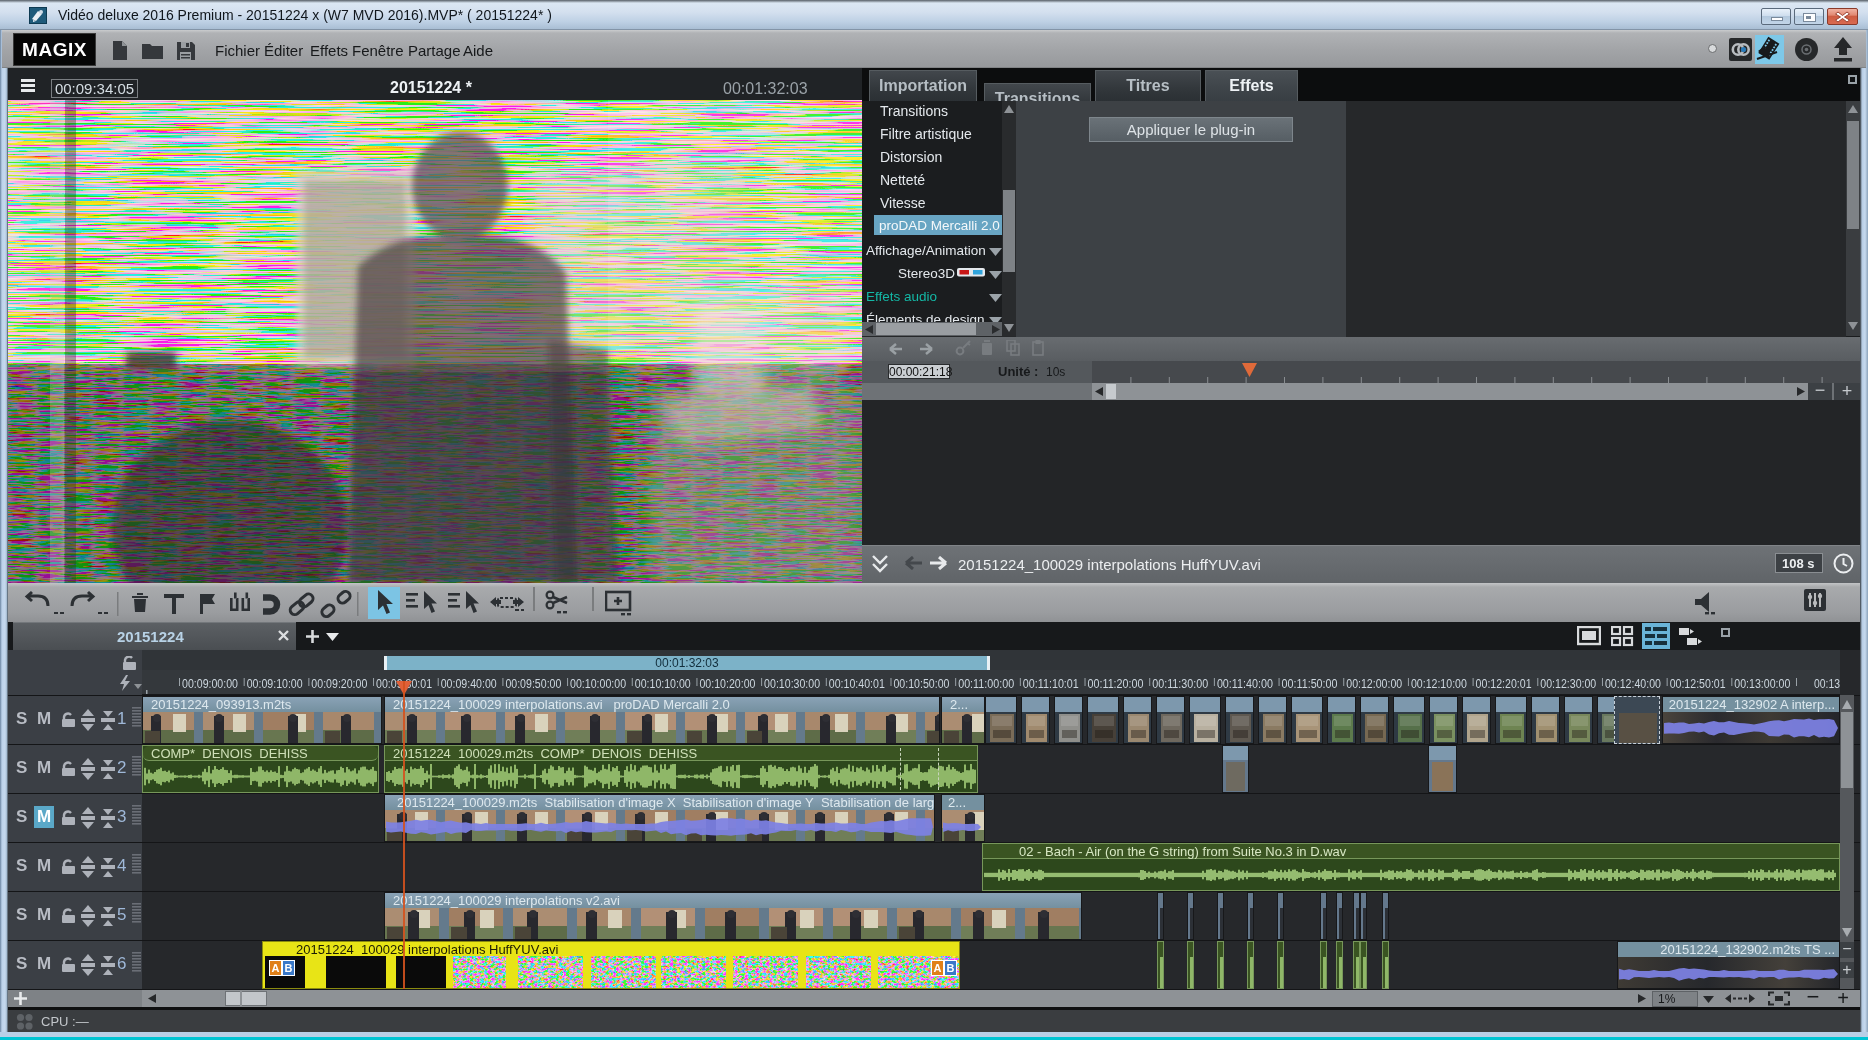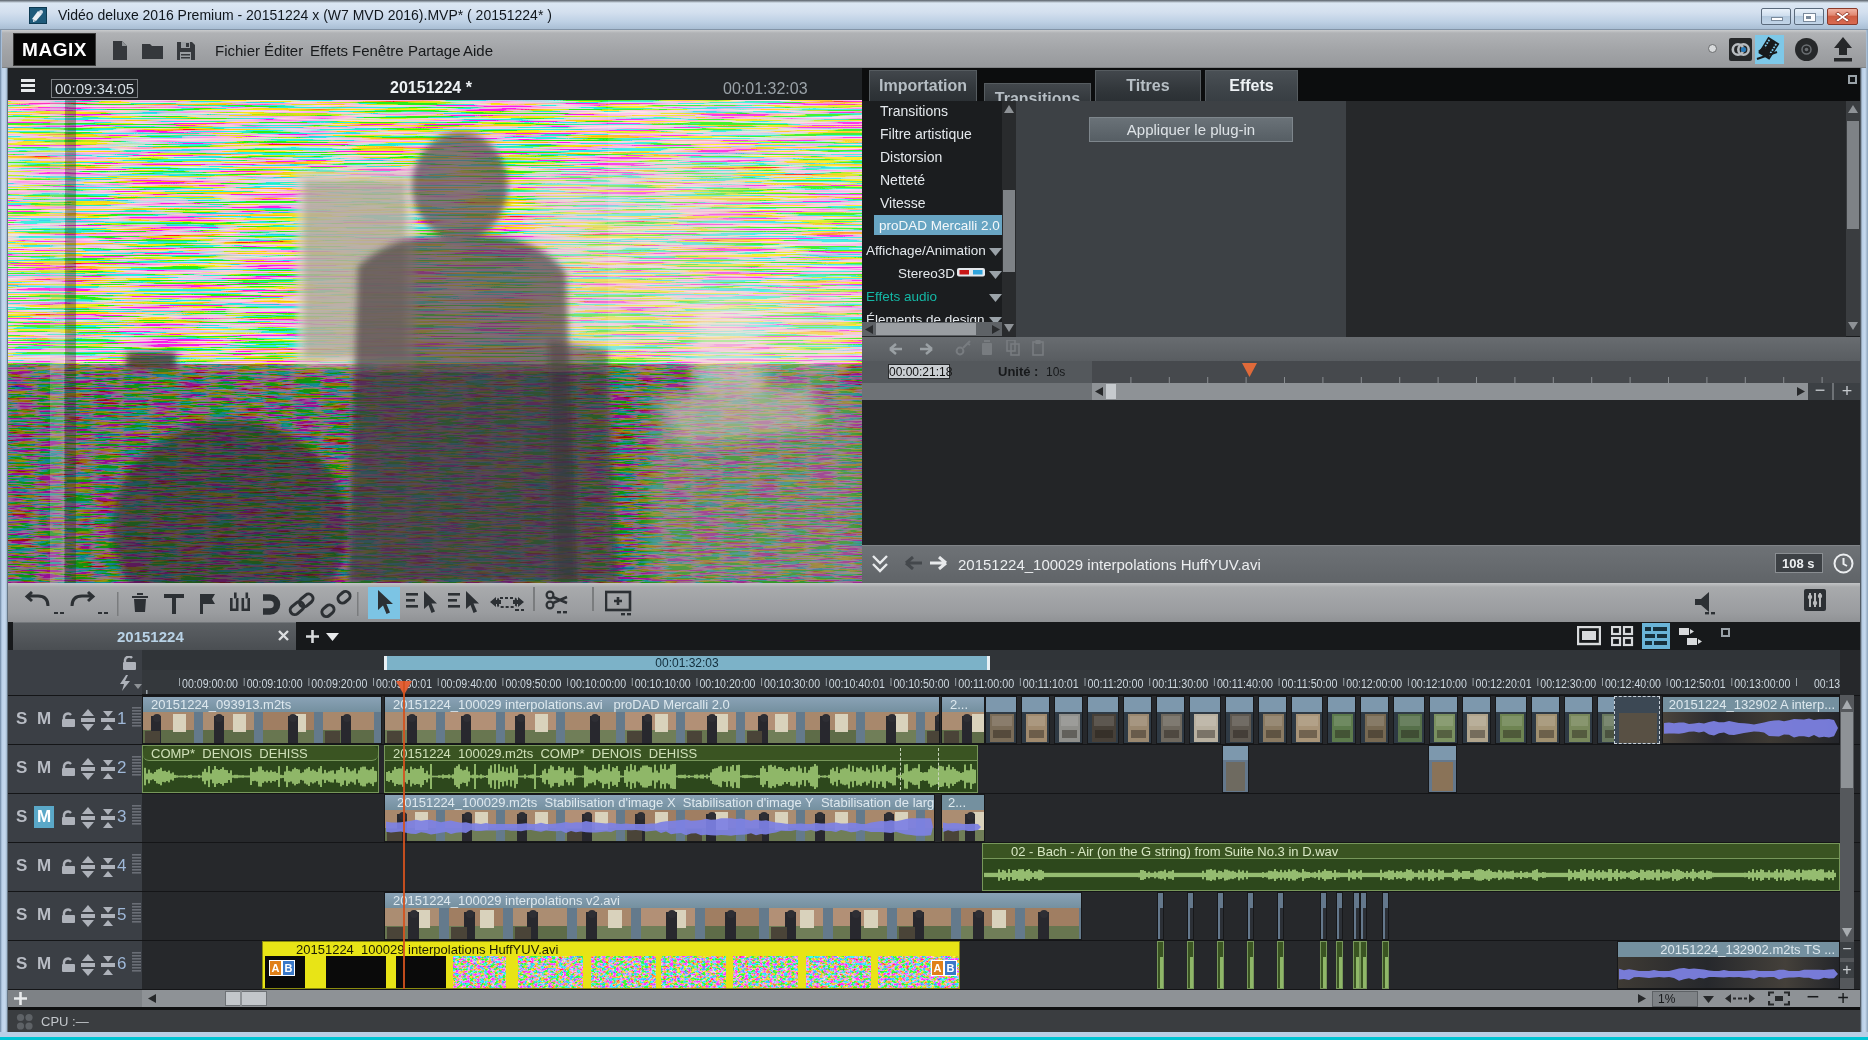--- a/index.html
+++ b/index.html
@@ -1497,21 +1497,21 @@
           <rect x="23" y="4" width="10" height="28" fill="#28282e"></rect>
           <rect x="2" y="19" width="15" height="13" fill="#4a4438"></rect>
           <circle cx="29" cy="6" r="4" fill="#2e2e34"></circle>
         </g>
       </svg></div>
 <div class="abs" style="left:1px;top:19px;"><svg width="38" height="26" viewBox="0 0 38 26" preserveAspectRatio="none">
         <path d="M0 13.0L0 8.6L5 9.6L10 9.1L15 9.3L20 9.9L25 9.9L30 9.7L35 9.9L38 13.0L35 16.1L30 16.9L25 17.0L20 16.1L15 16.7L10 17.6L5 16.3L0 17.9Z" fill="#7d81e4" opacity="0.93"></path>
       </svg></div>
   </div>
 <div class="abs" style="left:982px;top:843px;width:858px;height:48px;background:#2d481c;border:1.5px solid #77975a;overflow:hidden;">
-<div class="abs" style="left:0;top:0;width:100%;height:15px;background:#3a5422;border-bottom:1px solid #77975a;color:#d8e8c4;font-size:13px;white-space:nowrap;padding-left:28px;">02 - Bach - Air (on the G string) from Suite No.3 in D.wav</div>
+<div class="abs" style="left:0;top:0;width:100%;height:15px;background:#3a5422;border-bottom:1px solid #77975a;color:#d8e8c4;font-size:13px;white-space:nowrap;padding-left:36px;">02 - Bach - Air (on the G string) from Suite No.3 in D.wav</div>
 <div class="abs" style="left:1px;top:17px;"><svg width="852" height="28" viewBox="0 0 852 28" preserveAspectRatio="none">
         <rect x="0" y="13.3" width="852" height="1.4" fill="#cfe0bc" opacity="0.9"></rect>
         <rect x="0" y="11.8" width="2" height="4.3" fill="#95bc70"></rect>
         <rect x="2" y="11.8" width="2" height="4.3" fill="#95bc70"></rect>
         <rect x="4" y="11.8" width="2" height="4.3" fill="#95bc70"></rect>
         <rect x="6" y="11.8" width="2" height="4.3" fill="#95bc70"></rect>
         <rect x="8" y="11.8" width="2" height="4.3" fill="#95bc70"></rect>
         <rect x="10" y="11.8" width="2" height="4.3" fill="#95bc70"></rect>
         <rect x="12" y="11.8" width="2" height="4.3" fill="#95bc70"></rect>
         <rect x="14" y="8.3" width="2" height="11.5" fill="#95bc70"></rect>

